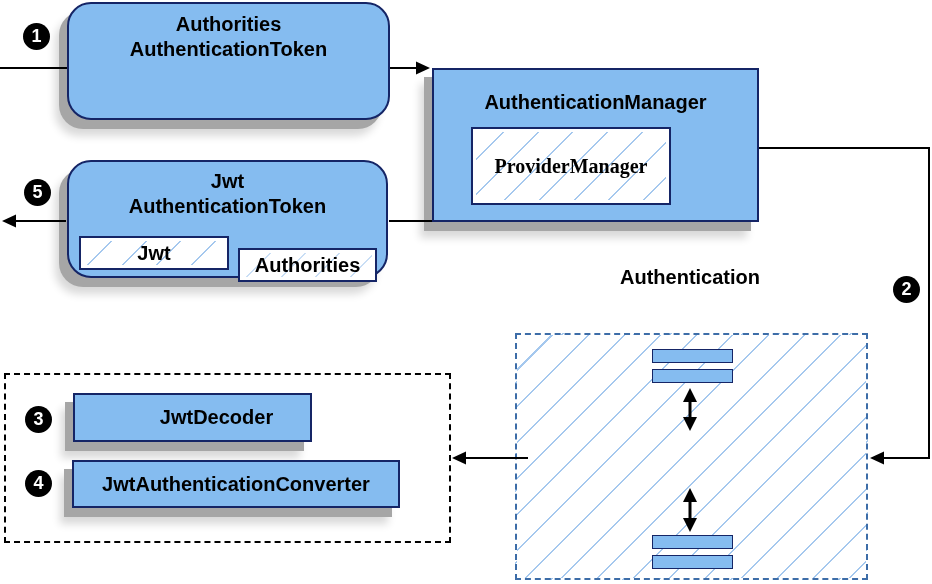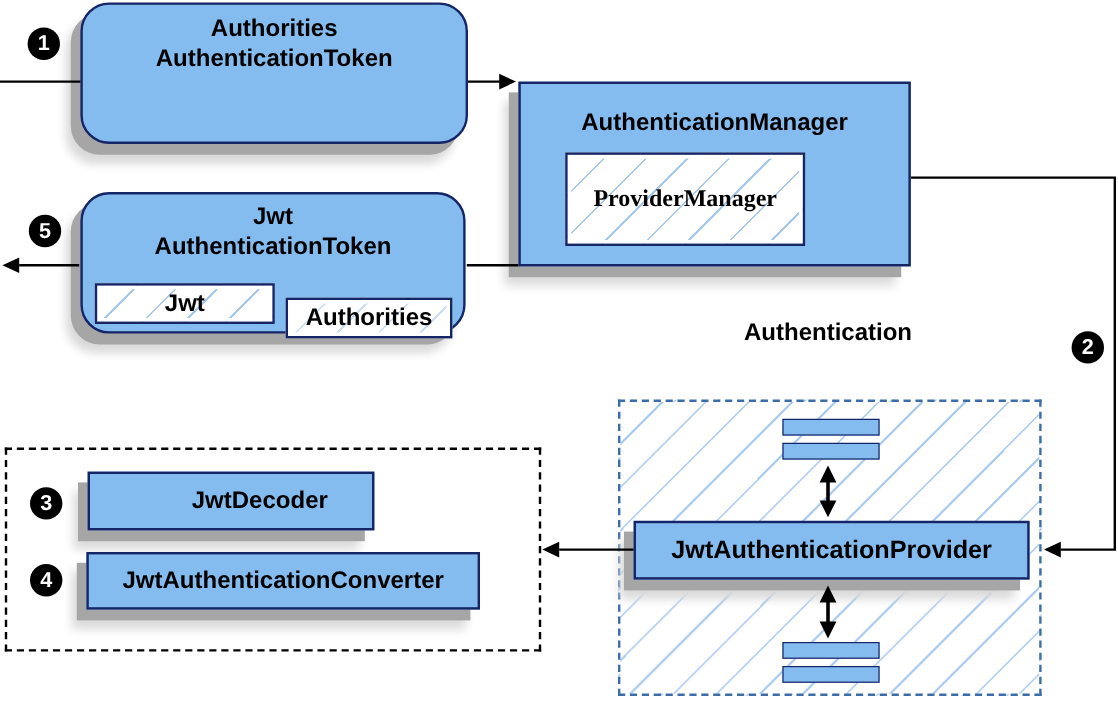--- a/index.html
+++ b/index.html
@@ -70,23 +70,20 @@
 <div id="canvas">
 
   <div class="container-dashed-blue" style="left:515px;top:333px;width:353px;height:247px;"></div>
 
   <div class="bar" style="left:652px;top:349px;width:81px;height:14px;"></div>
   <div class="bar" style="left:652px;top:369px;width:81px;height:14px;"></div>
 
   <div class="bar" style="left:652px;top:535px;width:81px;height:14px;"></div>
   <div class="bar" style="left:652px;top:555px;width:81px;height:14px;"></div>
 
-  <div class="node shadow" style="left:528px;top:434px;width:330px;height:49px;display:flex;align-items:center;justify-content:center;font-size:21px;">
-    <span>JwtAuthenticationProvider</span>
-  </div>
 
   <div class="free-label" style="left:565px;top:266px;width:250px;">
     <div>Authentication</div>
   </div>
 
   <div class="container-dashed-black" style="left:4px;top:373px;width:447px;height:170px;"></div>
 
   <div class="node shadow" style="left:73px;top:393px;width:239px;height:49px;display:flex;align-items:center;justify-content:center;padding-left:48px;">
     <span>JwtDecoder</span>
   </div>

